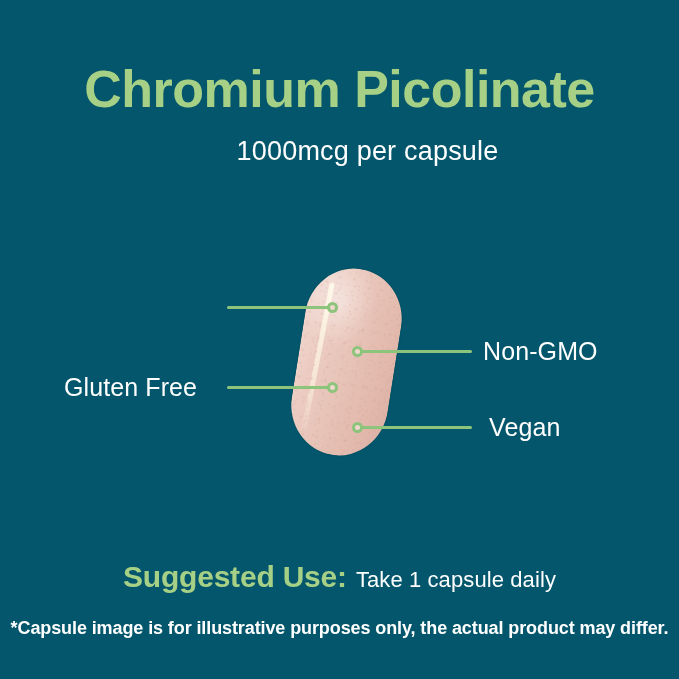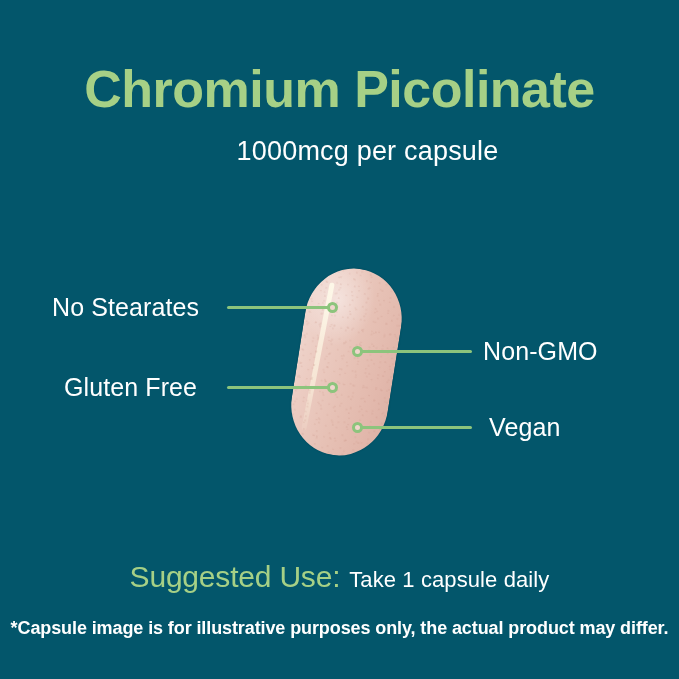--- a/index.html
+++ b/index.html
@@ -146,21 +146,21 @@
     top: 562px;
     left: 0;
     width: 679px;
     text-align: center;
     white-space: nowrap;
     line-height: 1;
   }
   .usage-label {
     color: #a6d086;
     font-size: 30px;
-    font-weight: normal;
+    font-weight: bold;
     letter-spacing: -0.2px;
   }
   .usage-value {
     color: #ffffff;
     font-size: 22px;
     font-weight: normal;
     letter-spacing: 0.1px;
     margin-left: 9px;
   }
   .disclaimer {
@@ -182,21 +182,20 @@
 <div class="canvas">
 
   <div class="title">Chromium Picolinate</div>
   <div class="subtitle">1000mcg per capsule</div>
 
   <div class="capsule-wrap">
     <div class="capsule"></div>
     <div class="capsule-speckle"></div>
   </div>
 
-  <div class="callout-label cl-stearates-label">No Stearates</div>
   <div class="leader-line cl-stearates-line"></div>
   <div class="leader-dot cl-stearates-dot"></div>
 
   <div class="callout-label cl-gluten-label">Gluten Free</div>
   <div class="leader-line cl-gluten-line"></div>
   <div class="leader-dot cl-gluten-dot"></div>
 
   <div class="callout-label cl-nongmo-label">Non-GMO</div>
   <div class="leader-line cl-nongmo-line"></div>
   <div class="leader-dot cl-nongmo-dot"></div>

